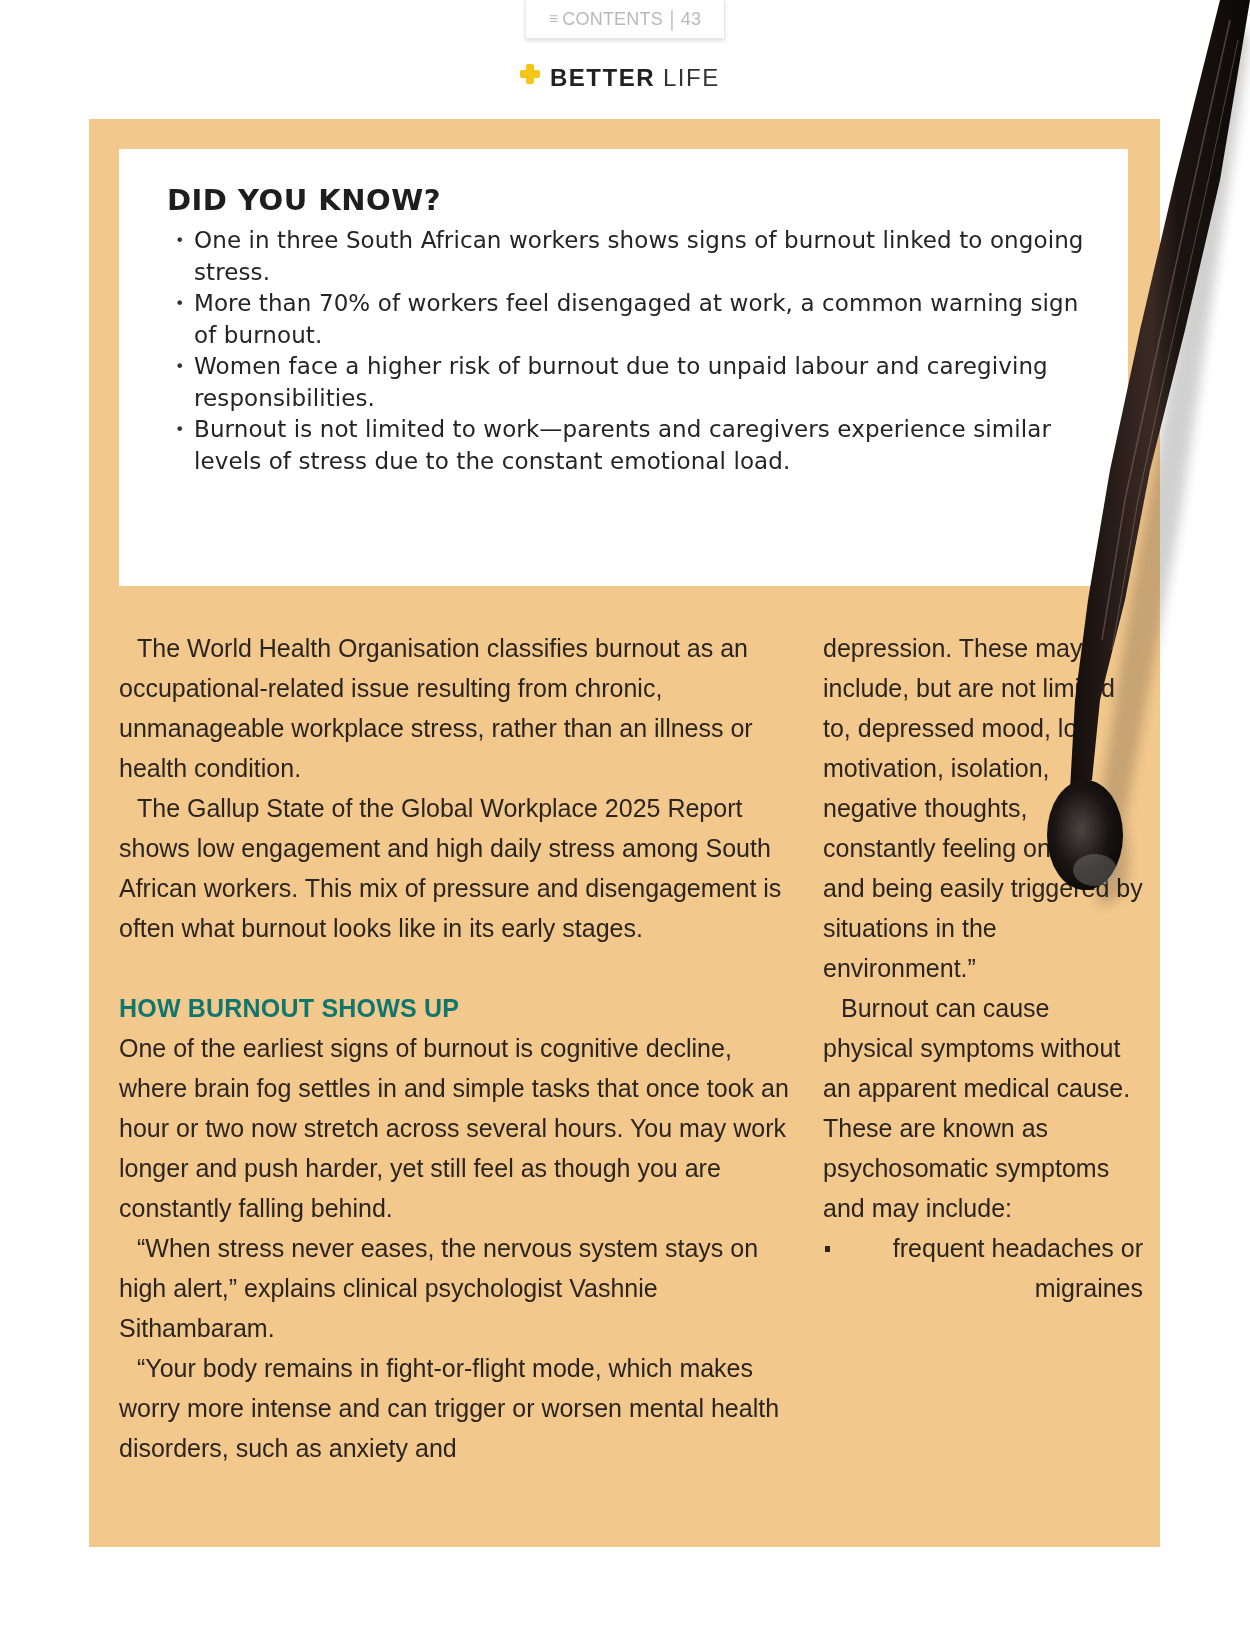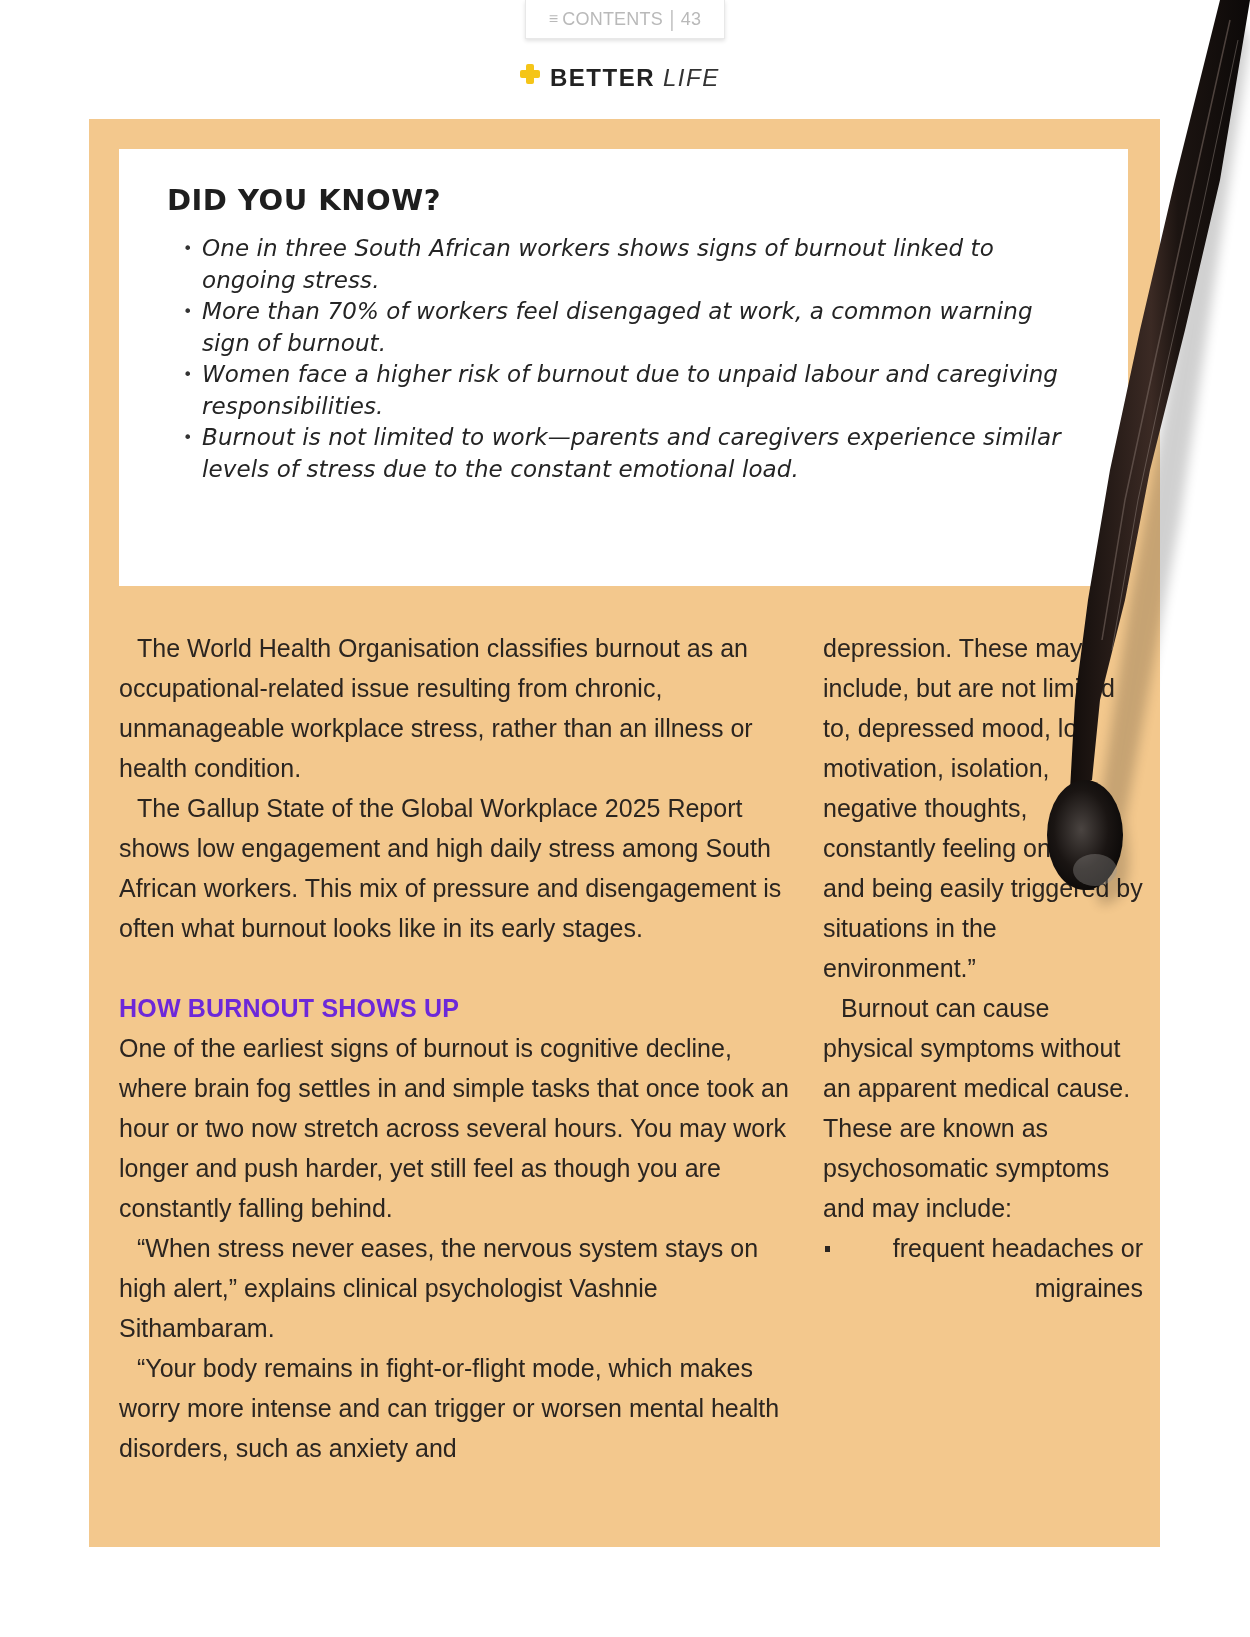--- a/index.html
+++ b/index.html
@@ -58,21 +58,21 @@
     }
     .cross::before, .cross::after {
       content: "";
       position: absolute;
       background: #f5c518;
       border-radius: 2px;
     }
     .cross::before { left: 6px; top: 0; width: 8px; height: 20px; }
     .cross::after { left: 0; top: 6px; width: 20px; height: 8px; }
     .section-tag .bold { font-weight: 700; }
-    .section-tag .light { font-weight: 400; margin-left: 8px; color: #333; font-style: italic; }
+    .section-tag .light { font-weight: 400; margin-left: 8px; color: #333; }
 
     
     .color-mark {
       position: absolute;
       left: 1217px;
       top: 32px;
       width: 8px;
       height: 8px;
       display: grid;
       grid-template-columns: 4px 4px;
@@ -107,23 +107,22 @@
       margin: 0;
       font-family: "DejaVu Sans", sans-serif;
       font-weight: 700;
       font-size: 29px;
       letter-spacing: 0.5px;
       line-height: 34px;
       color: #1e1e1e;
     }
     .callout ul {
       list-style: none;
-      margin: 16px;
+      margin: 8px;
       padding: 0;
-      font-style: italic;
     }
     .callout li {
       position: relative;
       padding-left: 19px;
       font-family: "DejaVu Sans", sans-serif;
       font-size: 23px;
       line-height: 31.5px;
       color: #242424;
       letter-spacing: 0.1px;
     }
@@ -155,21 +154,21 @@
       line-height: 40px;
       color: #2b2520;
     }
     .col-left p, .col-right p { margin: 0; }
     .indent { text-indent: 18px; }
     .col-left h3 {
       margin: 0;
       font-size: 25px;
       font-weight: 700;
       line-height: 40px;
-      color: #6d28d9;
+      color: #0f766e;
       letter-spacing: 0.2px;
     }
     .gap { height: 40px; }
     .sq-list {
       list-style: none;
       margin: 0;
       padding: 0;
       text-align: right;
     }
     .sq-list li {

